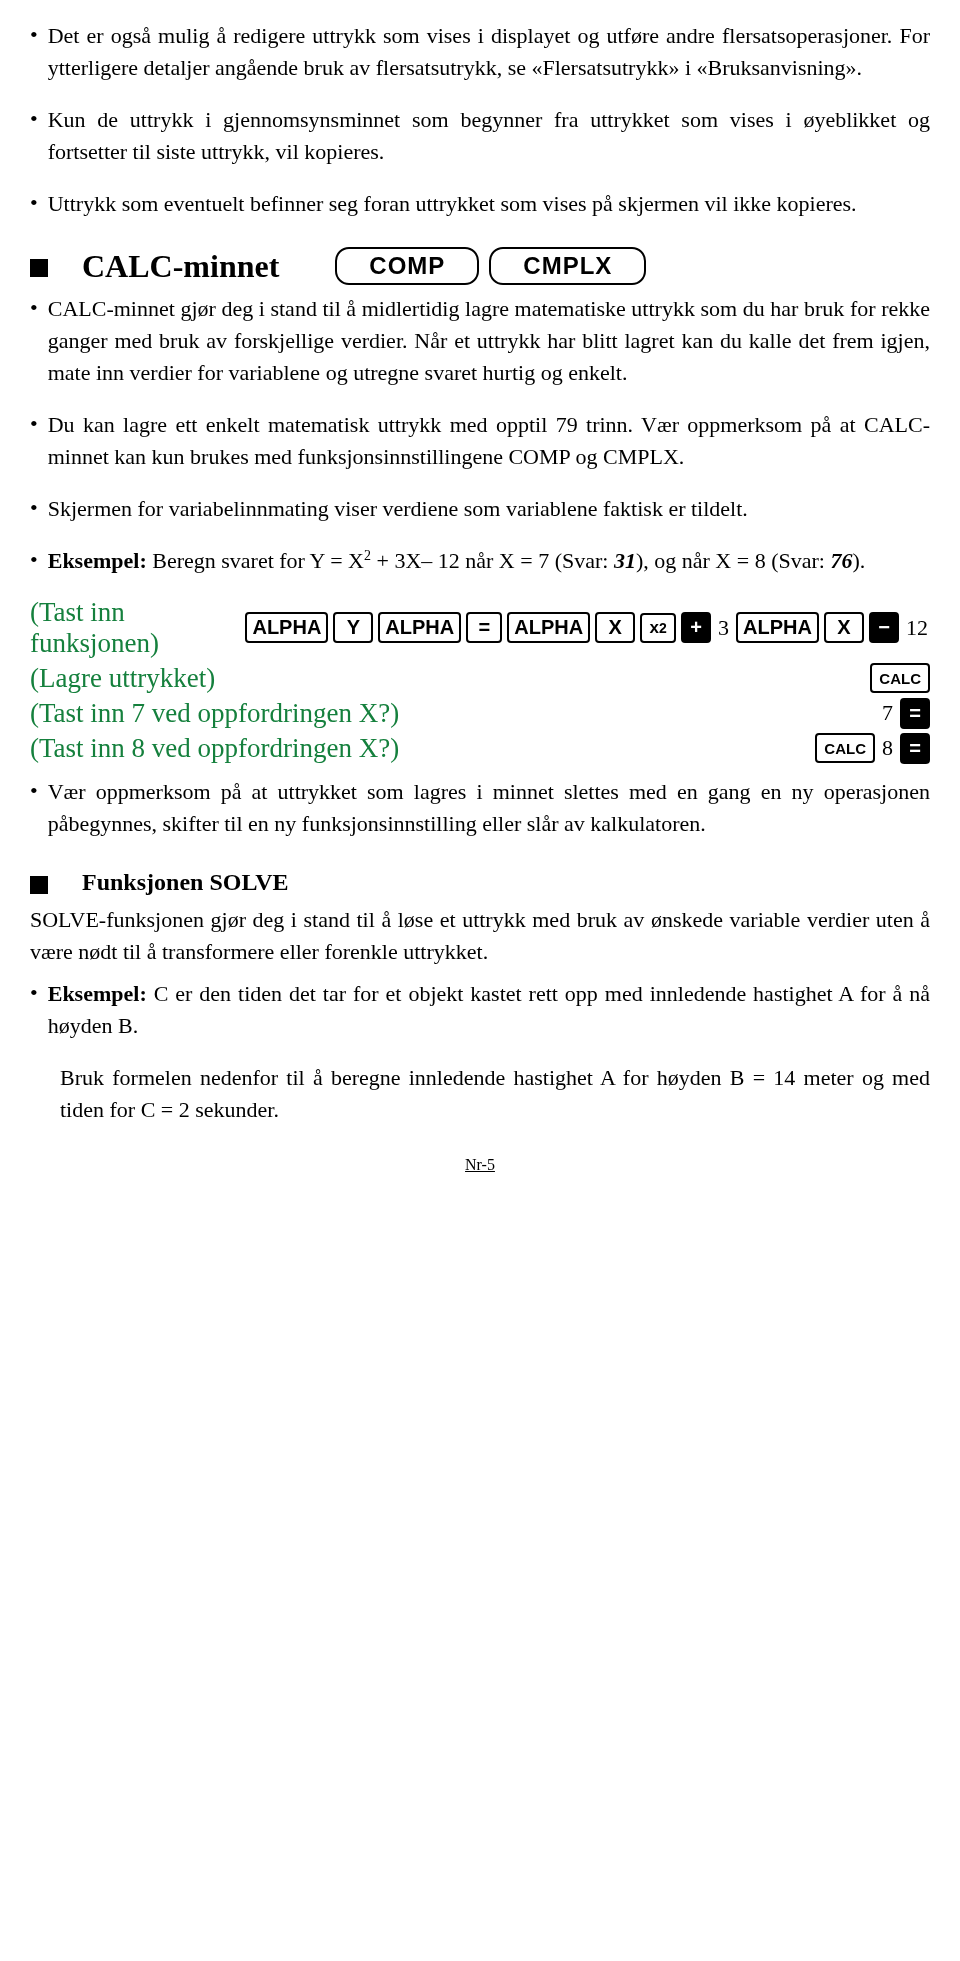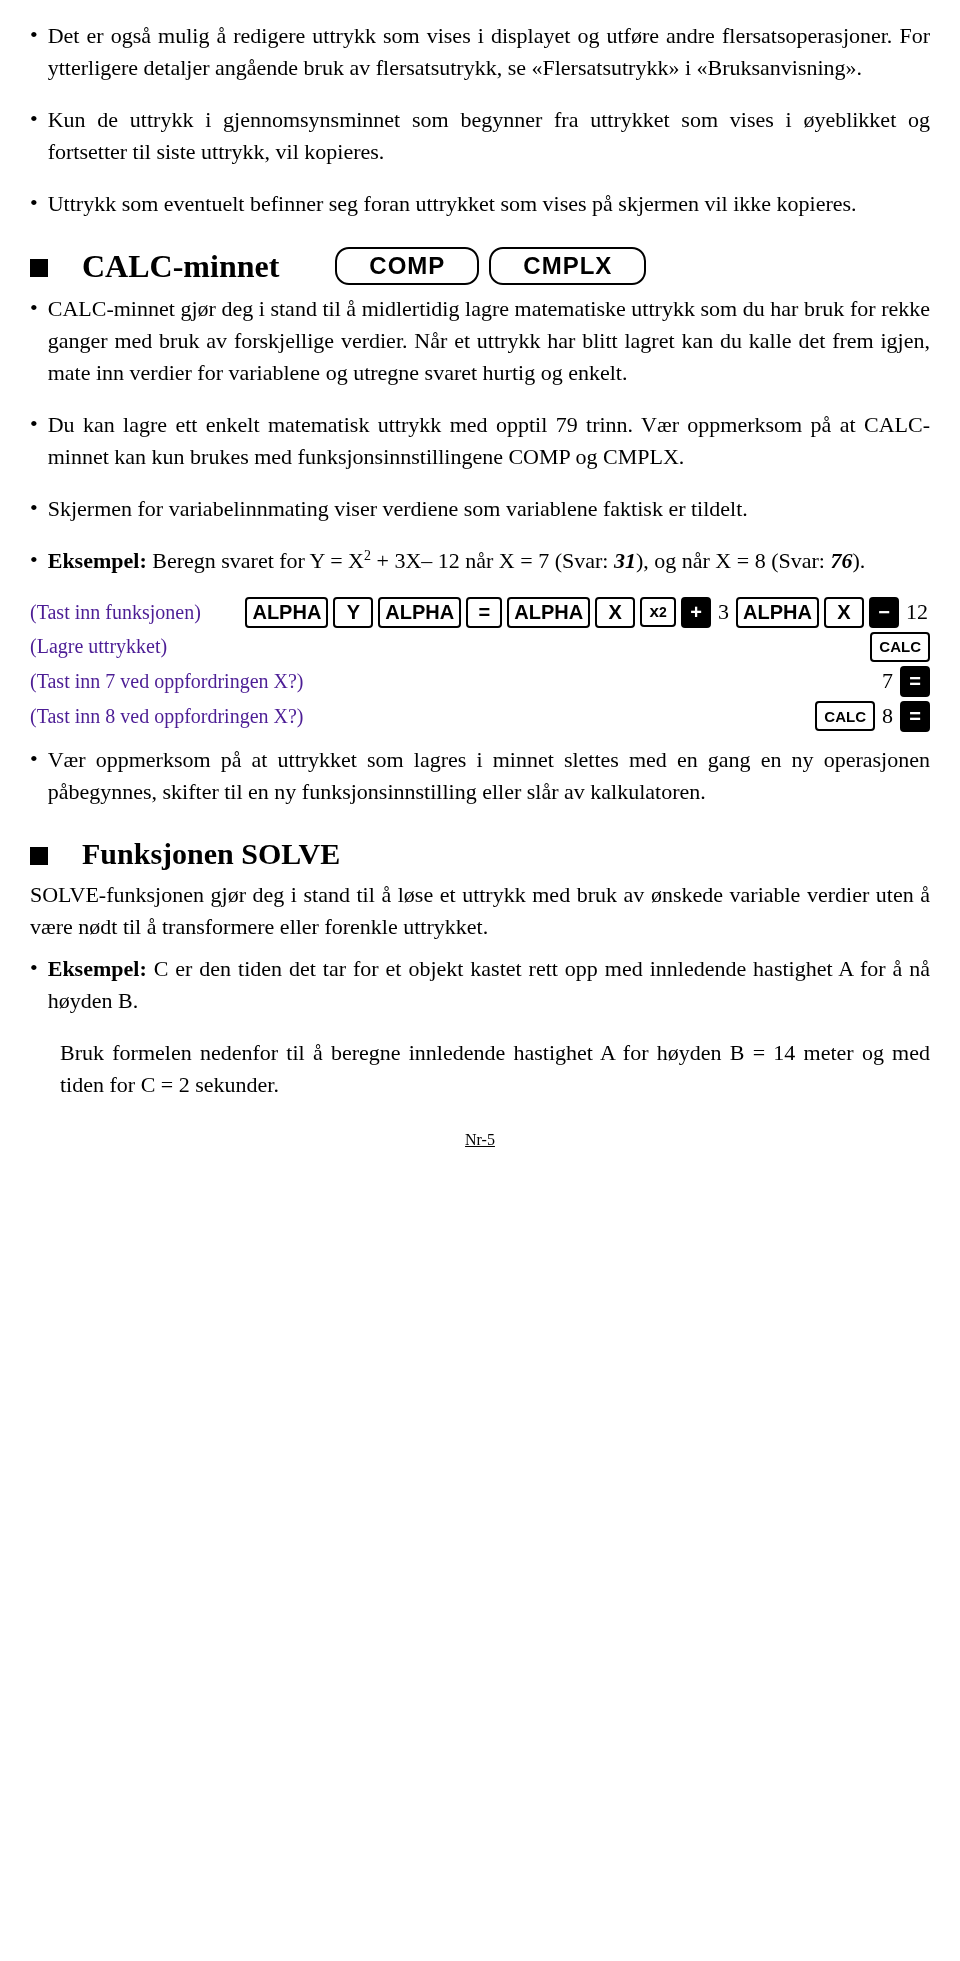--- a/index.html
+++ b/index.html
@@ -45,21 +45,21 @@
       margin-top: 18px;
       margin-bottom: 8px;
       gap: 16px;
     }
     .section-title {
       font-size: 32px;
       font-weight: bold;
       margin-left: 8px;
     }
     .section-title-solve {
-      font-size: 30px;
+      font-size: 24px;
       font-weight: bold;
       margin-left: 8px;
     }
     .mode-badges {
       display: flex;
       gap: 10px;
       margin-left: 40px;
       align-items: center;
     }
     .badge {
@@ -120,22 +120,22 @@
       font-weight: normal;
       margin: 0 2px;
     }
     .step-row {
       display: flex;
       align-items: center;
       justify-content: space-between;
       margin: 4px 0;
     }
     .step-label {
-      font-size: 20px;
-      color: #4c1d95;
+      font-size: 27px;
+      color: #15803d;
       flex: 1;
     }
     .step-keys {
       display: flex;
       align-items: center;
       gap: 5px;
       flex-shrink: 0;
     }
     .italic-bold { font-weight: bold; font-style: italic; }
     sup { font-size: 14px; vertical-align: super; }

